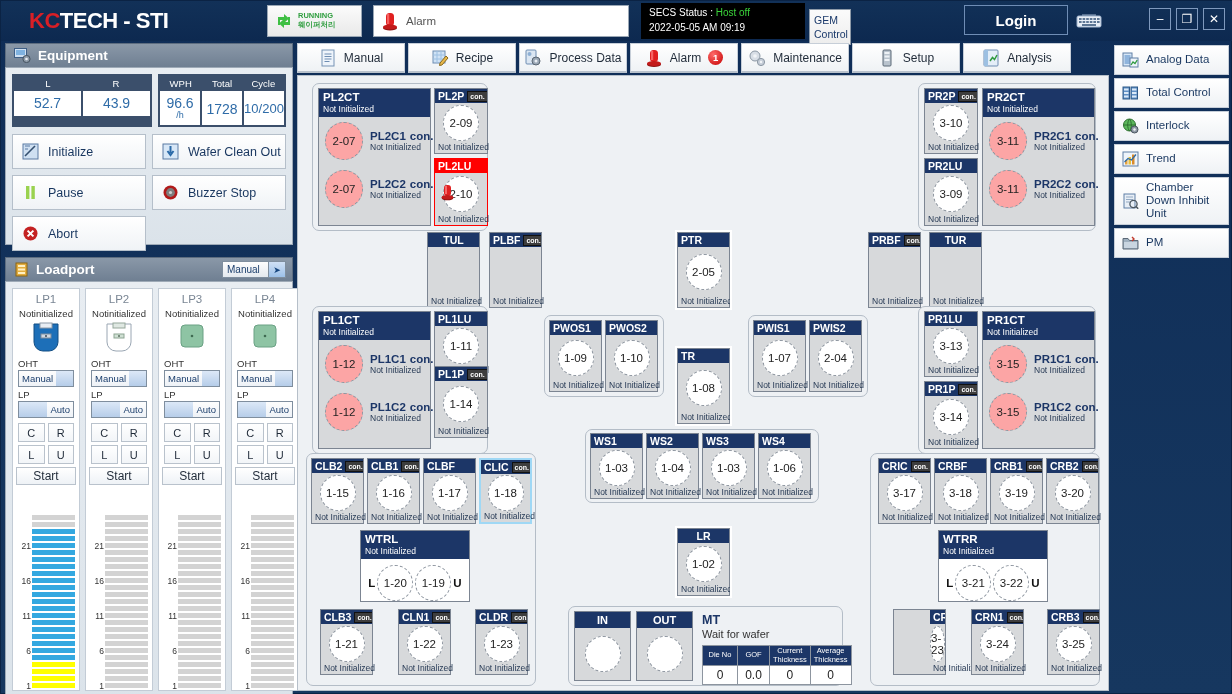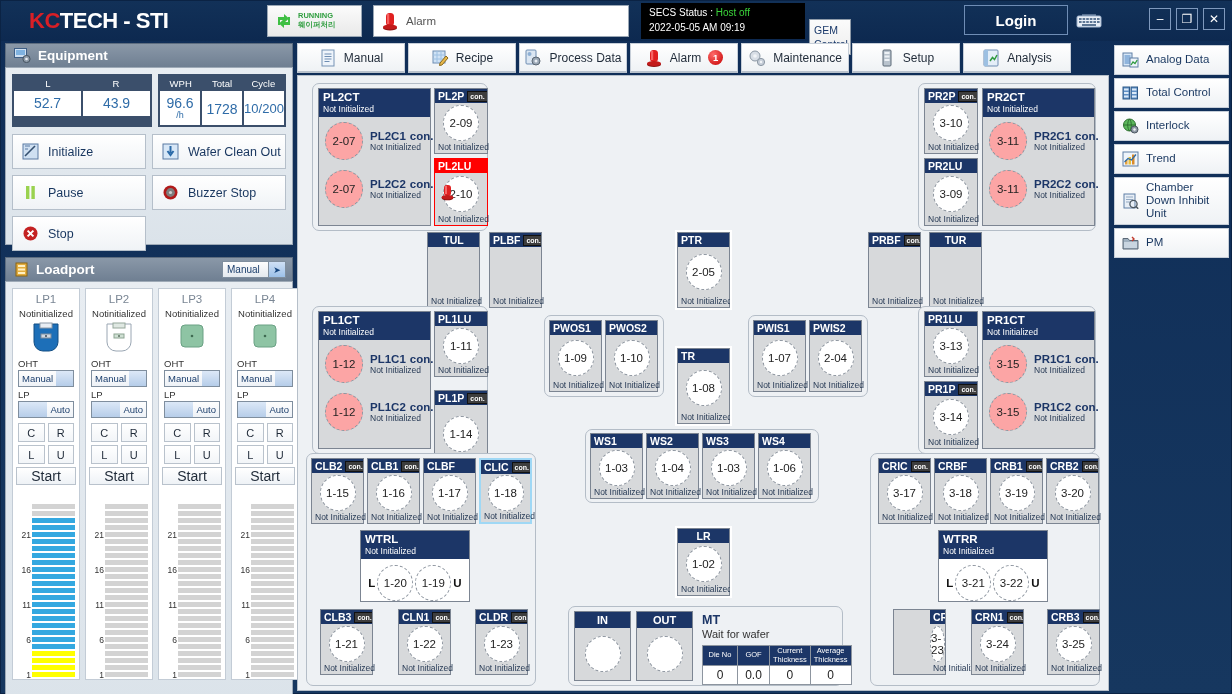--- a/index.html
+++ b/index.html
@@ -50,21 +50,21 @@
   .alarm-lamp { width: 16px; height: 20px; position: relative; flex:none; }
   .alarm-text { font-size: 11.5px; color: #555; }
 
   .secs-box {
     position: absolute; left: 640px; top: 2px; width: 164px; height: 36px;
     background: #000; color: #fff; padding: 3px 6px 0 8px;
     font-size: 10px; line-height: 1.45;
   }
   .secs-box .hostoff { color: #3ad43a; }
   .gem-box {
-    position: absolute; left: 808px; top: 18px; width: 42px; height: 36px;
+    position: absolute; left: 808px; top: 8px; width: 42px; height: 36px;
     background: linear-gradient(#fbfbfb,#ededed); border: 1px solid #8e9aa8;
     font-size: 10.5px; color: #1b3a6b; padding: 3px 0 0 4px; line-height: 1.35;
   }
   .login-btn {
     position: absolute; left: 963px; top: 4px; width: 104px; height: 30px;
     border: 1px solid #6f8db5; background: transparent;
     color: #fff; font-size: 15px; font-weight: bold;
     display: flex; align-items: center; justify-content: center;
     cursor: pointer;
   }
@@ -152,22 +152,22 @@
   .toggle.right .seg-off { order: -1; }
   .crl-grid { display: grid; grid-template-columns: 1fr 1fr; gap: 3px; margin: 3px 0; width: 56px; }
   .crl-btn {
     height: 19px; border: 1px solid #b9c2cc; background: linear-gradient(#ffffff,#f2f5f8);
     font-size: 11px; color: #1f2a38; display: flex; align-items: center; justify-content: center;
     cursor: pointer;
   }
   .start-btn {
     width: 60px; height: 18px; border: 1px solid #b9c2cc;
     background: linear-gradient(#ffffff,#eef2f6);
-    font-size: 14px; color: #1f2a38; display:flex;align-items:center;justify-content:center;
-    cursor: pointer; margin-bottom: 9px;
+    font-size: 12px; color: #1f2a38; display:flex;align-items:center;justify-content:center;
+    cursor: pointer; margin-bottom: 20px;
   }
   .slots { position: relative; width: 100%; height: 182px; padding-left: 16px; }
   .slot {
     position: absolute; left: 16px; right: 1px; height: 5px;
     background: #d3d3d3;
   }
   .slot.blue { background: #34a8e0; }
   .slot.yellow { background: #ffff00; }
   .slot-num {
     position: absolute; left: 0; width: 15px; text-align: right;
@@ -455,21 +455,21 @@
           </span>
           <span>Buzzer Stop</span>
         </div>
         <div class="ebtn">
           <span>
             <svg width="17" height="17" viewBox="0 0 17 17">
                 <circle cx="8.5" cy="8.5" r="7" fill="#c42222"></circle>
                 <path d="M5.6 5.6 L11.4 11.4 M11.4 5.6 L5.6 11.4" stroke="#fff" stroke-width="2"></path>
               </svg>
           </span>
-          <span>Stop</span>
+          <span>Abort</span>
         </div>
         <div class="ebtn empty"></div>
       </div>
     </div>
 
     <div class="panel-hdr" style="margin-top:12px;">
       <span>
         <svg width="15" height="15" viewBox="0 0 15 15">
             <rect x="2" y="1" width="11" height="13" fill="#e2ad3f" stroke="#8a6415"></rect>
             <rect x="4" y="3" width="7" height="2" fill="#fff0c2"></rect>
@@ -1073,21 +1073,21 @@
     <div class="mod" style="left:136px;top:235px;width:54px;height:66px;">
       <div class="mhdr">
         <span>PL1LU</span>
       </div>
       <div class="mbody">
         <div class="circ">1-11</div>
       </div>
       <div class="mfoot">Not Initialized</div>
     </div>
 
-    <div class="mod" style="left:136px;top:314px;width:54px;height:84px;">
+    <div class="mod" style="left:136px;top:290px;width:54px;height:72px;">
       <div class="mhdr">
         <span>PL1P</span>
         <span class="con">con.</span>
       </div>
       <div class="mbody">
         <div class="circ">1-14</div>
       </div>
       <div class="mfoot">Not Initialized</div>
     </div>
 

